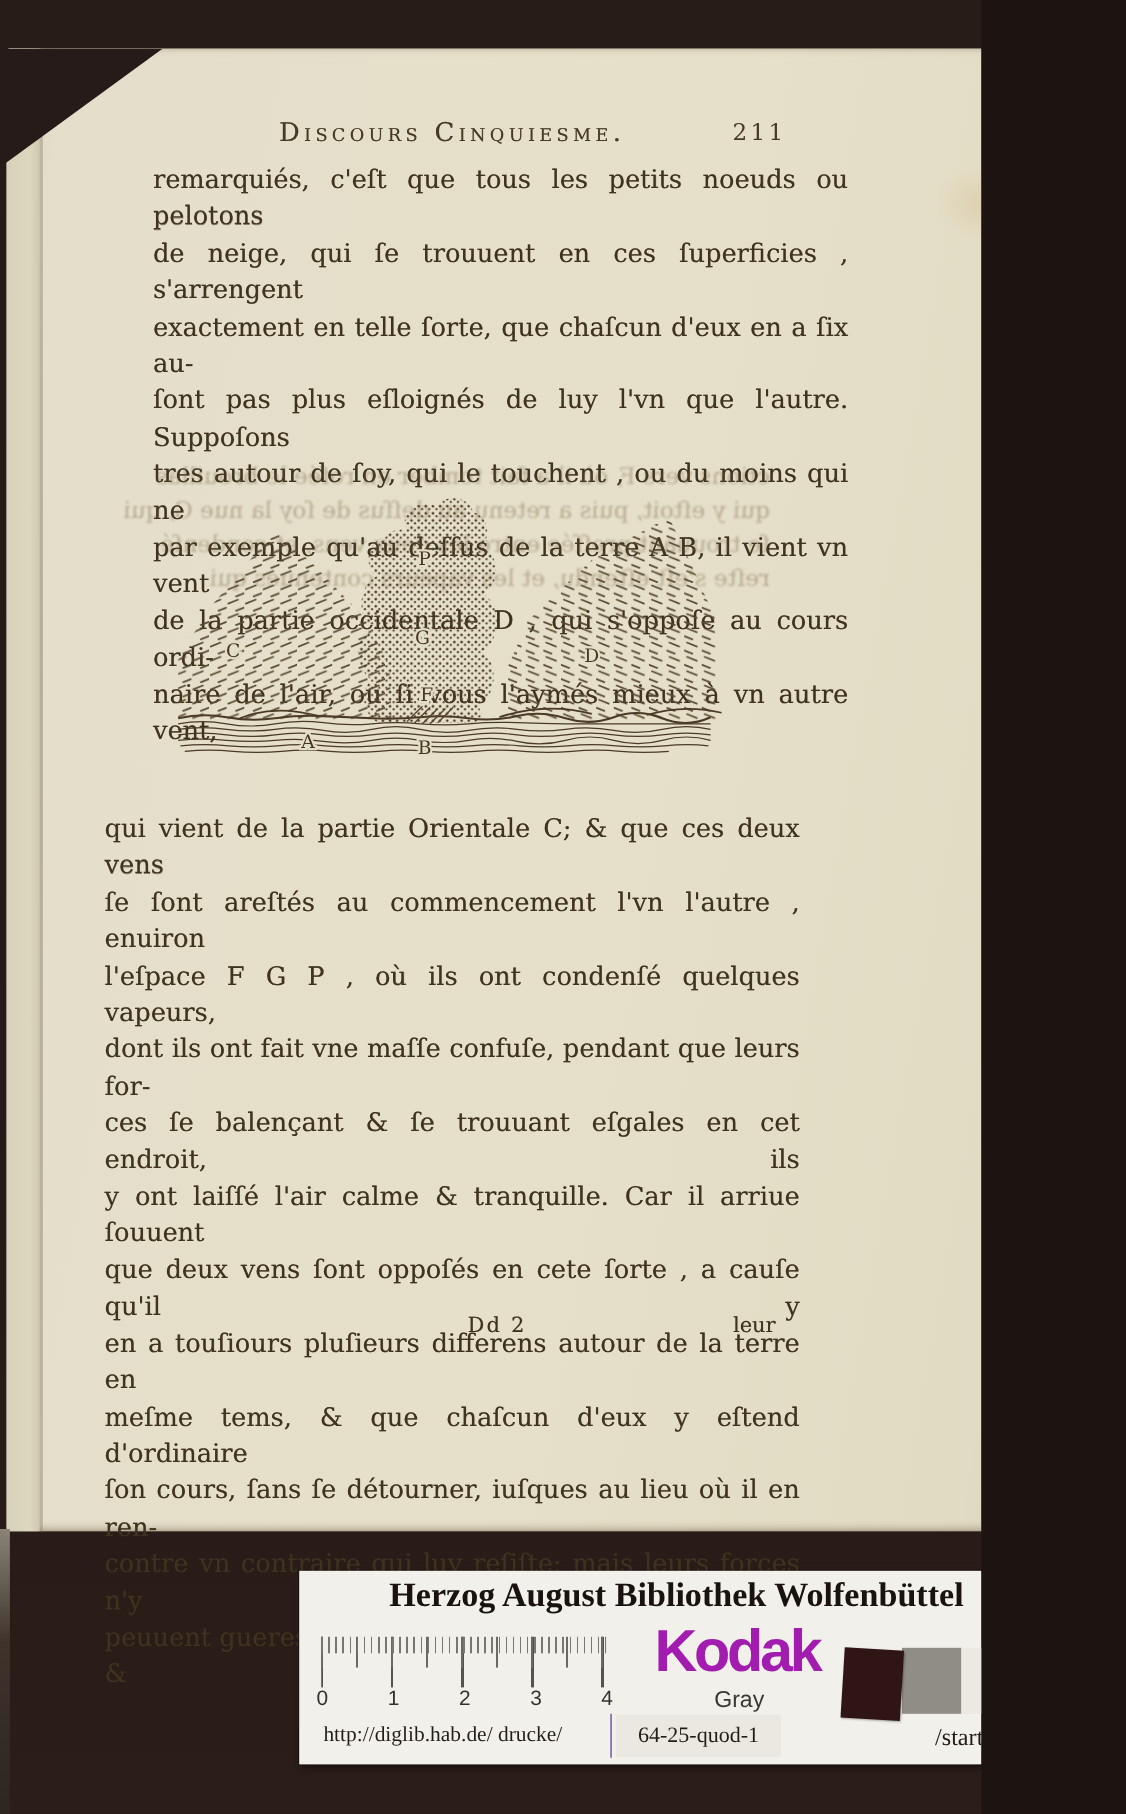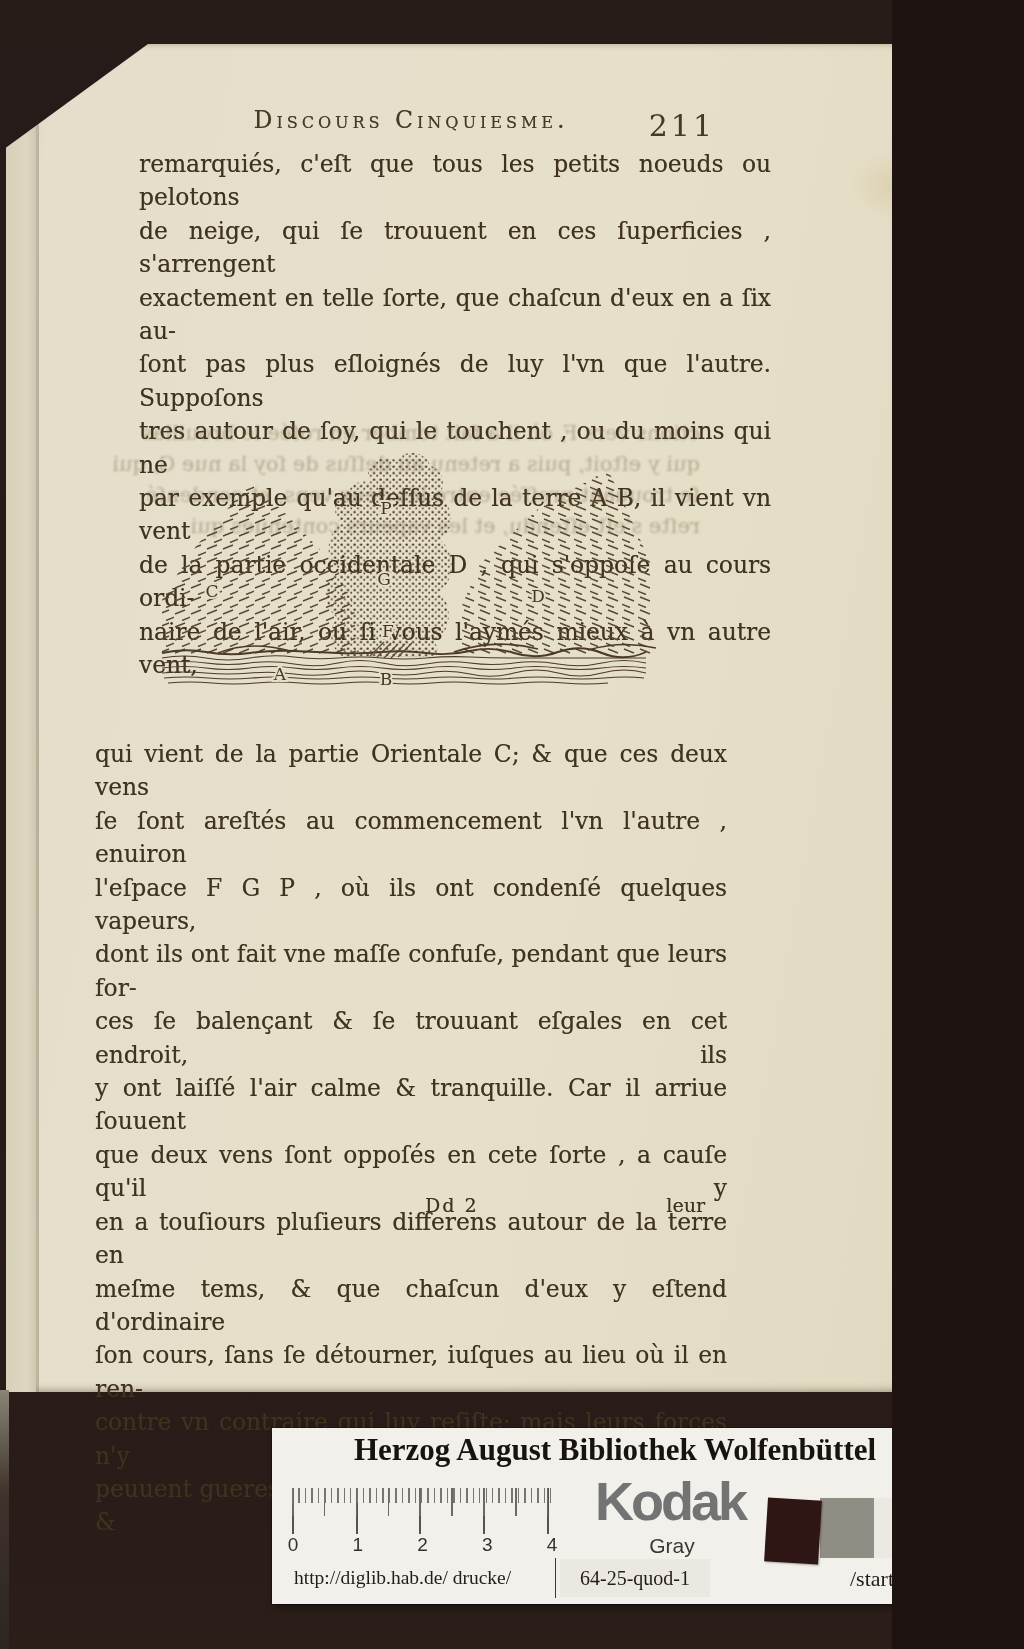--- a/index.html
+++ b/index.html
@@ -20,21 +20,21 @@
         background:#261b18;clip-path:polygon(0 0,100% 0,0 100%);}
   .side-sliver{position:absolute;left:0;top:1390px;width:9px;height:259px;
         background:linear-gradient(180deg,#8a8376,#57504472 40%,#2e2520);}
   .stain{position:absolute;left:850px;top:150px;width:90px;height:70px;border-radius:50%;
         background:radial-gradient(closest-side,rgba(190,150,70,.18),rgba(190,150,70,0));}
   
   .headrow{position:absolute;left:95px;top:106px;width:632px;height:34px;}
   .head-title{position:absolute;left:0;right:0;text-align:center;
         font-variant:small-caps;letter-spacing:4px;font-size:23.5px;color:#473a25;
         text-shadow:.2px .2px .3px rgba(60,45,25,.55);}
-  .pagenum{position:absolute;right:12px;top:2px;font-size:30px;letter-spacing:3px;color:#473a25;}
+  .pagenum{position:absolute;right:12px;top:2px;font-size:21px;letter-spacing:3px;color:#473a25;}
   .tblock{position:absolute;left:95px;width:632px;}
   .tb1{top:147px;margin-left:44px;} .tb2{top:737px;}
   .tline{font-size:23.3px;line-height:33.4px;color:#3f3320;
         text-align:justify;text-align-last:justify;-moz-text-align-last:justify;
         text-shadow:.25px .25px .35px rgba(58,44,24,.55);}
   .bleed{position:absolute;left:100px;top:418px;width:600px;transform:scaleX(-1);
         filter:blur(1.1px);opacity:.38;color:#6b5935;}
   .bleed .bline{font-size:21px;line-height:31px;white-space:nowrap;overflow:hidden;}
   .sigrow{position:absolute;left:95px;top:1194px;width:632px;height:34px;
         font-size:19px;color:#3f3320;text-shadow:.25px .25px .35px rgba(58,44,24,.55);}
@@ -52,21 +52,21 @@
         background:repeating-linear-gradient(90deg,#55534f 0 2px,transparent 2px 63.7px);}
   .ticks-med{position:absolute;left:2px;top:2px;width:259px;height:28px;
         background:repeating-linear-gradient(90deg,#6b6965 0 1.6px,transparent 1.6px 31.85px);}
   .ticks-fine{position:absolute;left:2px;top:2px;width:259px;height:15px;
         background:repeating-linear-gradient(90deg,#787672 0 1.4px,transparent 1.4px 6.45px);}
   .ruler-numbers{position:absolute;left:-5px;top:48px;width:275px;display:flex;
         justify-content:space-between;font-family:"Liberation Sans",sans-serif;
         font-size:19px;color:#343230;}
   .ruler-numbers span{width:16px;text-align:center;}
   .kodak{position:absolute;left:323px;top:44px;font-family:"Liberation Sans",sans-serif;
-        font-weight:bold;font-size:54px;line-height:58px;letter-spacing:-3px;color:#737373;}
+        font-weight:bold;font-size:54px;line-height:58px;letter-spacing:-3px;color:#a21caf;}
   .grayscale-label{position:absolute;left:352px;top:106px;width:96px;text-align:center;
         font-family:"Liberation Sans",sans-serif;font-size:21px;color:#3a3834;}
   .patches{position:absolute;left:494px;top:70px;display:flex;align-items:flex-start;}
   .patch{width:54px;height:60px;}
   .patch-dark{transform:rotate(3.5deg);height:64px;margin-top:1px;box-shadow:1px 1px 2px rgba(0,0,0,.3);}
   .bottom-row{position:absolute;left:0px;top:130px;width:100%;height:42px;
         font-family:"Liberation Serif",serif;color:#221d18;}
   .url-box{position:absolute;left:8px;top:0;width:276px;height:40px;
         border-right:1px solid #4c1d95;display:flex;align-items:center;padding-left:14px;
         box-sizing:border-box;font-size:19.5px;}

